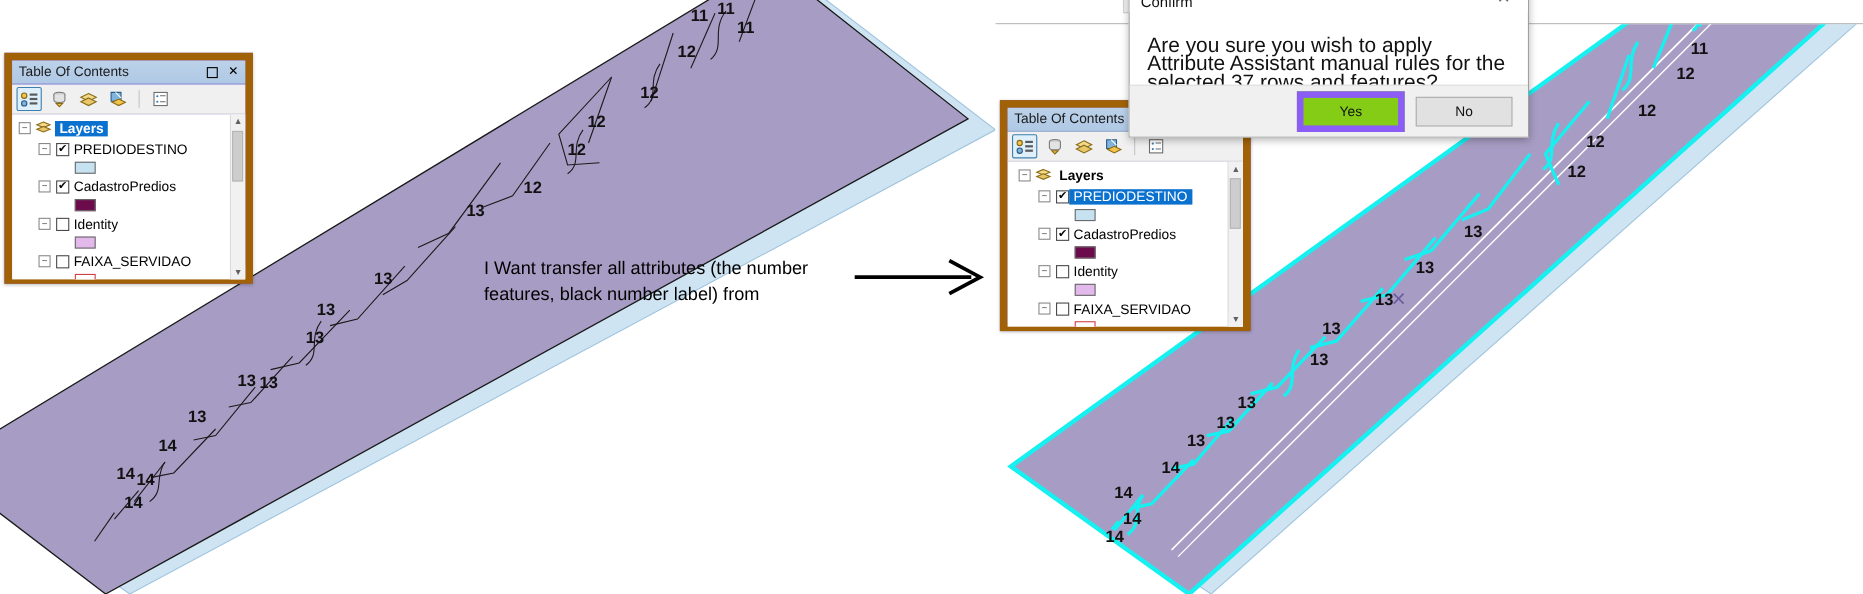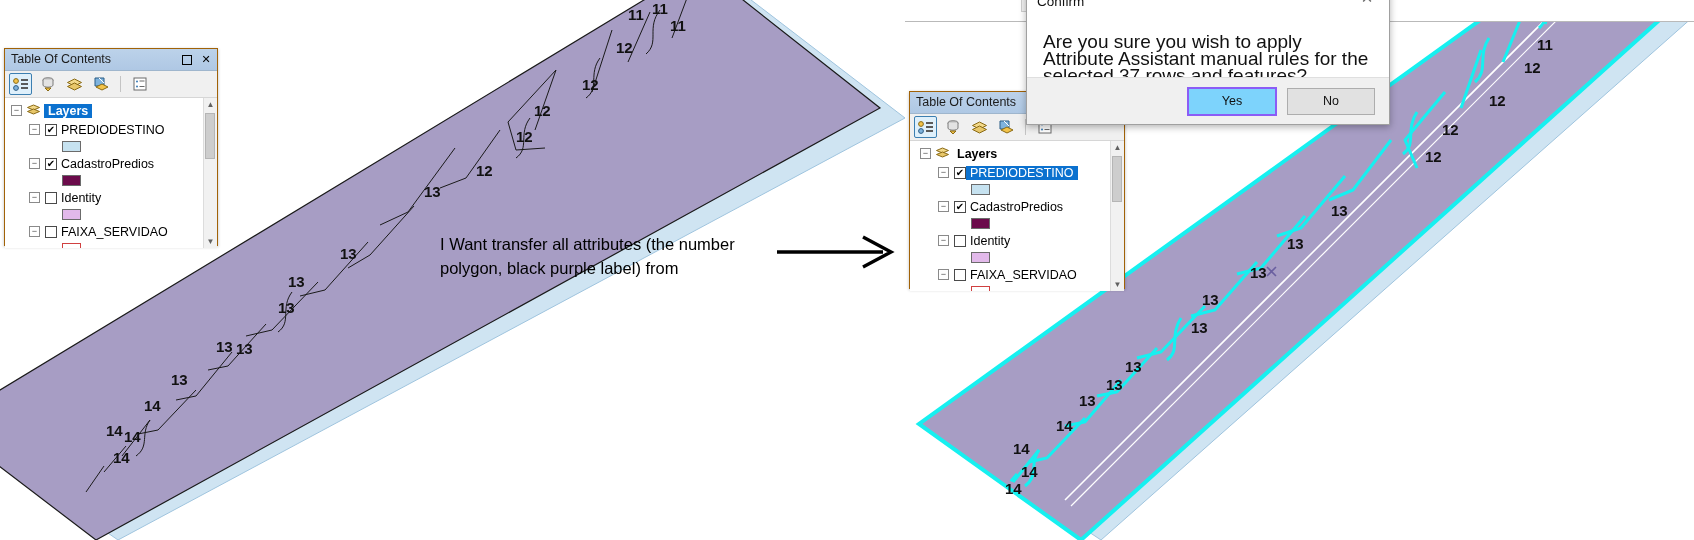--- a/index.html
+++ b/index.html
@@ -11,21 +11,21 @@
   }
 
   
   .map{position:absolute;overflow:hidden;background:#ffffff;}
   #map-left{left:0;top:0;width:905px;height:540px;}
   #map-right{left:905px;top:0;width:789px;height:540px;}
 
   
   .toc{
     position:absolute;background:#8b5cf6;
-    border:1px solid #a16207;
+    border:7px solid #a16207;
     box-shadow:0 1px 3px rgba(0,0,0,.25);
     font-size:12.5px;
   }
   .toc-title{
     height:21px;line-height:21px;
     background:linear-gradient(to bottom,#bcd2ea 0%,#afc8e4 100%);
     padding-left:6px;color:#1b1b1b;font-size:12.5px;
     display:flex;align-items:center;
     border-bottom:1px solid #9fb6cd;
   }
@@ -74,21 +74,21 @@
   }
   #confirm .cap{height:30px;display:flex;align-items:flex-end;padding:0 8px 2px 10px;background:#fff;}
   #confirm .cap .txt{flex:1;font-size:13.5px;color:#111;}
   #confirm .cap .x{width:28px;height:22px;display:flex;align-items:center;justify-content:center;
       color:#6d6d6d;font-size:15px;}
   #confirm .body{padding:22px 16px 8px 16px;font-size:19px;line-height:17px;color:#111;}
   #confirm .foot{position:absolute;left:0;right:0;bottom:0;height:46px;background:#f0f0f0;
       border-top:1px solid #dfdfdf;display:flex;align-items:center;justify-content:flex-end;gap:10px;padding-right:14px;}
   .dlgbtn{width:86px;height:25px;background:#e1e1e1;border:1px solid #adadad;
       font-size:12.5px;color:#111;display:flex;align-items:center;justify-content:center;font-family:"Liberation Sans",sans-serif;}
-  .dlgbtn.primary{border:2px solid #8b5cf6;background:#7dd3fc;text-align:center;}
+  .dlgbtn.primary{border:6px solid #8b5cf6;background:#84cc16;text-align:center;}
 
   
   #mini-toolbar{position:absolute;left:1021px;top:-12px;width:120px;height:22px;
      background:#f2f2f2;border:1px solid #cfcfcf;display:flex;align-items:center;gap:4px;padding-left:3px;overflow:hidden;}
   #top-white{position:absolute;left:905px;top:0;width:789px;height:22px;background:#fff;}
   .hsep{position:absolute;left:905px;top:21px;width:789px;height:1px;background:#b9b9b9;}
 
   .lbl{position:absolute;font-weight:bold;color:#111;
        font-family:"Liberation Sans",sans-serif;pointer-events:none;}
 </style>
@@ -340,21 +340,21 @@
     <div class="sbar">
       <div class="arrow" style="top:0;">▲</div>
       <div class="thumb" style="top:15px;height:46px;"></div>
       <div class="arrow" style="bottom:0;">▼</div>
     </div>
   </div>
 </div>
 
 <div id="annot">
   <div>I Want transfer all attributes (the number</div>
-  <div>polygon, black purple label) from</div>
+  <div>features, black number label) from</div>
 </div>
 
 <svg id="arrow" viewBox="0 0 125 35">
   <path d="M2 17 L108 17" stroke="#000" stroke-width="3.4" fill="none"></path>
   <path d="M88 2 L116 17 L88 32" stroke="#000" stroke-width="3.4" fill="none"></path>
 </svg>
 
 <div class="toc" id="toc-right" style="left:909px;top:91px;width:214px;height:196px;">
   <div class="toc-title">
     <span class="t">Table Of Contents</span>

